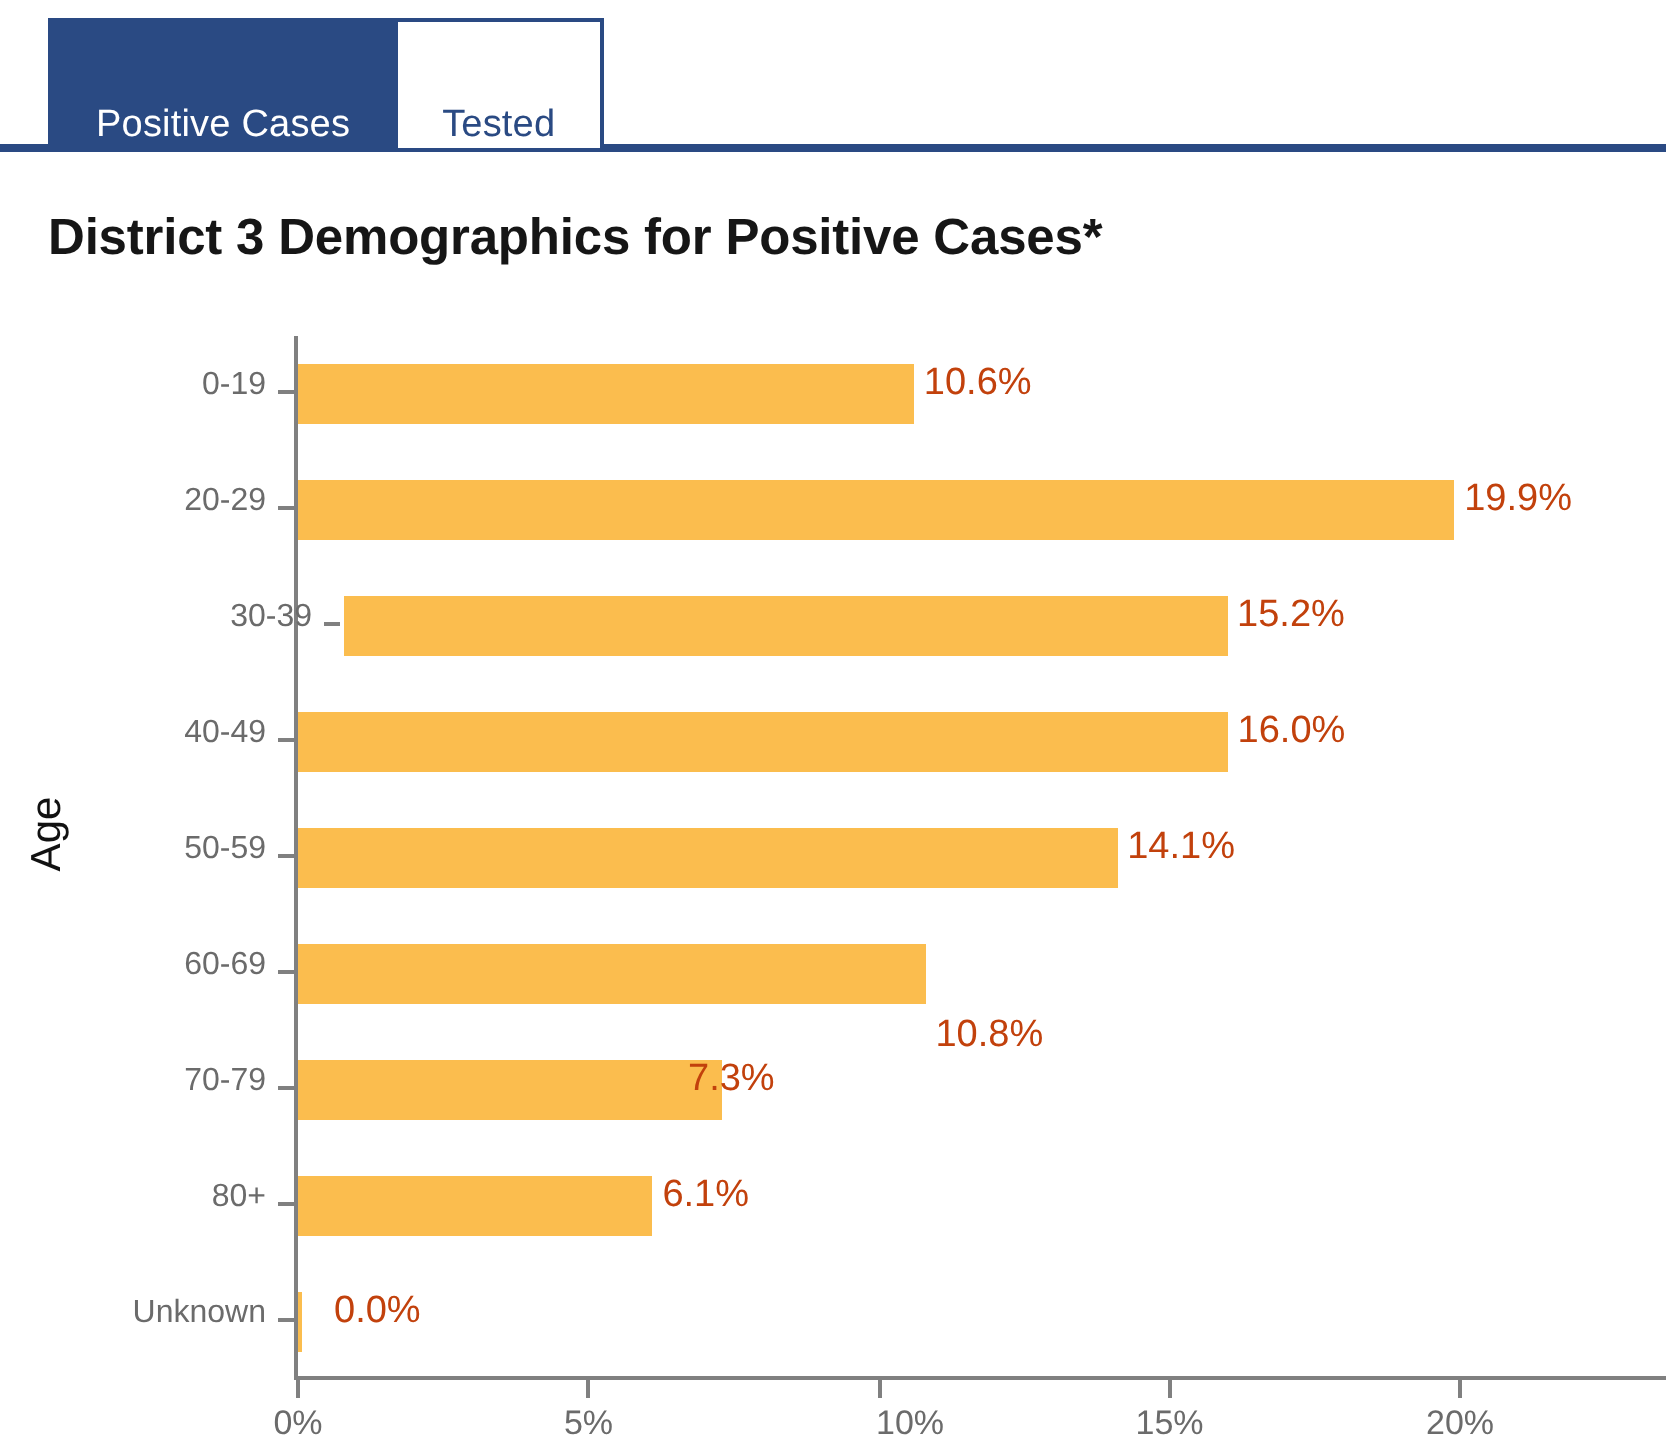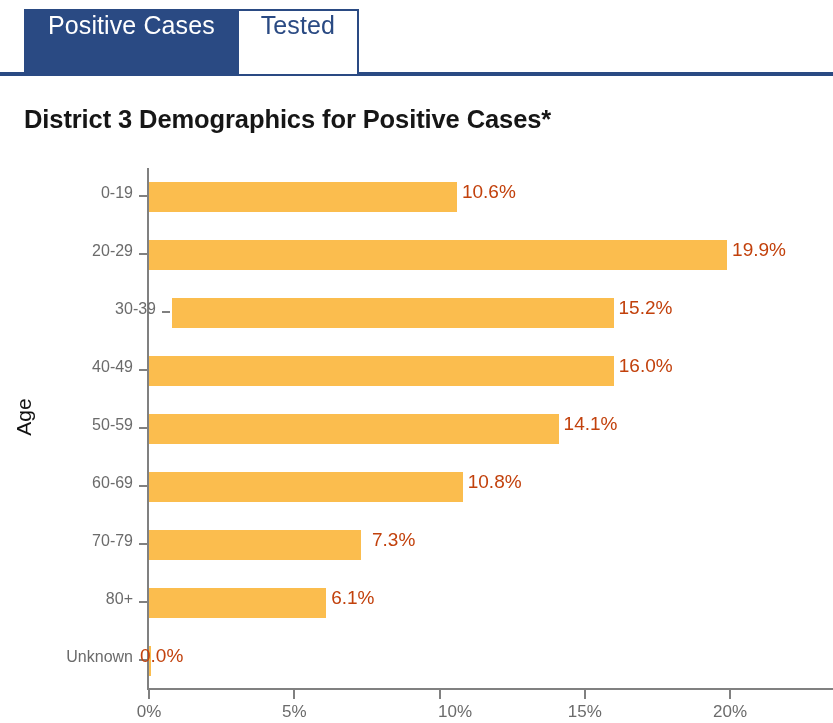--- a/index.html
+++ b/index.html
@@ -36,24 +36,24 @@
     left: 24px;
     top: 9px;
     display: flex;
     align-items: stretch;
     height: 67px;
   }
   .tab {
     box-sizing: border-box;
     height: 67px;
     display: flex;
-    align-items: flex-start;
+    align-items: flex-end;
     justify-content: center;
     padding: 0 22px;
-    font-size: 25px;
+    font-size: 19px;
     letter-spacing: 0.1px;
     white-space: nowrap;
     border: 2px solid #2a4a83;
     border-right-width: 1px;
     border-left-width: 1px;
     background: #ffffff;
     color: #2a4a83;
     cursor: pointer;
   }
   .tab:first-child { border-left-width: 2px; }
@@ -213,39 +213,39 @@
       <div class="row" style="top: 250px;">
         <div class="y-tick-label">50-59</div>
         <div class="y-tick-mark"></div>
         <div class="bar" style="width: 409.605px; background: rgb(251, 189, 78);"></div>
         <div class="bar-value" style="left: 563.605px;">14.1%</div>
       </div>
       <div class="row" style="top: 308px;">
         <div class="y-tick-label">60-69</div>
         <div class="y-tick-mark"></div>
         <div class="bar" style="width: 313.74px; background: rgb(251, 189, 78);"></div>
-        <div class="bar-value" style="left: 467.74px;">10.8%</div>
+        <div class="bar-value" style="left: 467.74px; margin-top: 36px;">10.8%</div>
       </div>
       <div class="row" style="top: 366px;">
         <div class="y-tick-label">70-79</div>
         <div class="y-tick-mark"></div>
         <div class="bar" style="width: 212.065px; background: rgb(251, 189, 78);"></div>
-        <div class="bar-value" style="left: 372px;">7.3%</div>
+        <div class="bar-value" style="left: 344px;">7.3%</div>
       </div>
       <div class="row" style="top: 424px;">
         <div class="y-tick-label">80+</div>
         <div class="y-tick-mark"></div>
         <div class="bar" style="width: 177.205px; background: rgb(251, 189, 78);"></div>
         <div class="bar-value" style="left: 331.205px;">6.1%</div>
       </div>
       <div class="row" style="top: 482px;">
         <div class="y-tick-label">Unknown</div>
         <div class="y-tick-mark"></div>
         <div class="bar" style="width: 2px; background: rgb(251, 189, 78);"></div>
-        <div class="bar-value" style="left: 140px;">0.0%</div>
+        <div class="bar-value" style="left: 167px;">0.0%</div>
       </div>
     </div>
   <div id="xticks">
       <div class="x-tick-mark" style="left: 148px;"></div>
       <div class="x-tick-label" style="left: 149px;">0%</div>
       <div class="x-tick-mark" style="left: 293.25px;"></div>
       <div class="x-tick-label" style="left: 294.25px;">5%</div>
       <div class="x-tick-mark" style="left: 438.5px;"></div>
       <div class="x-tick-label" style="left: 455px;">10%</div>
       <div class="x-tick-mark" style="left: 583.75px;"></div>

